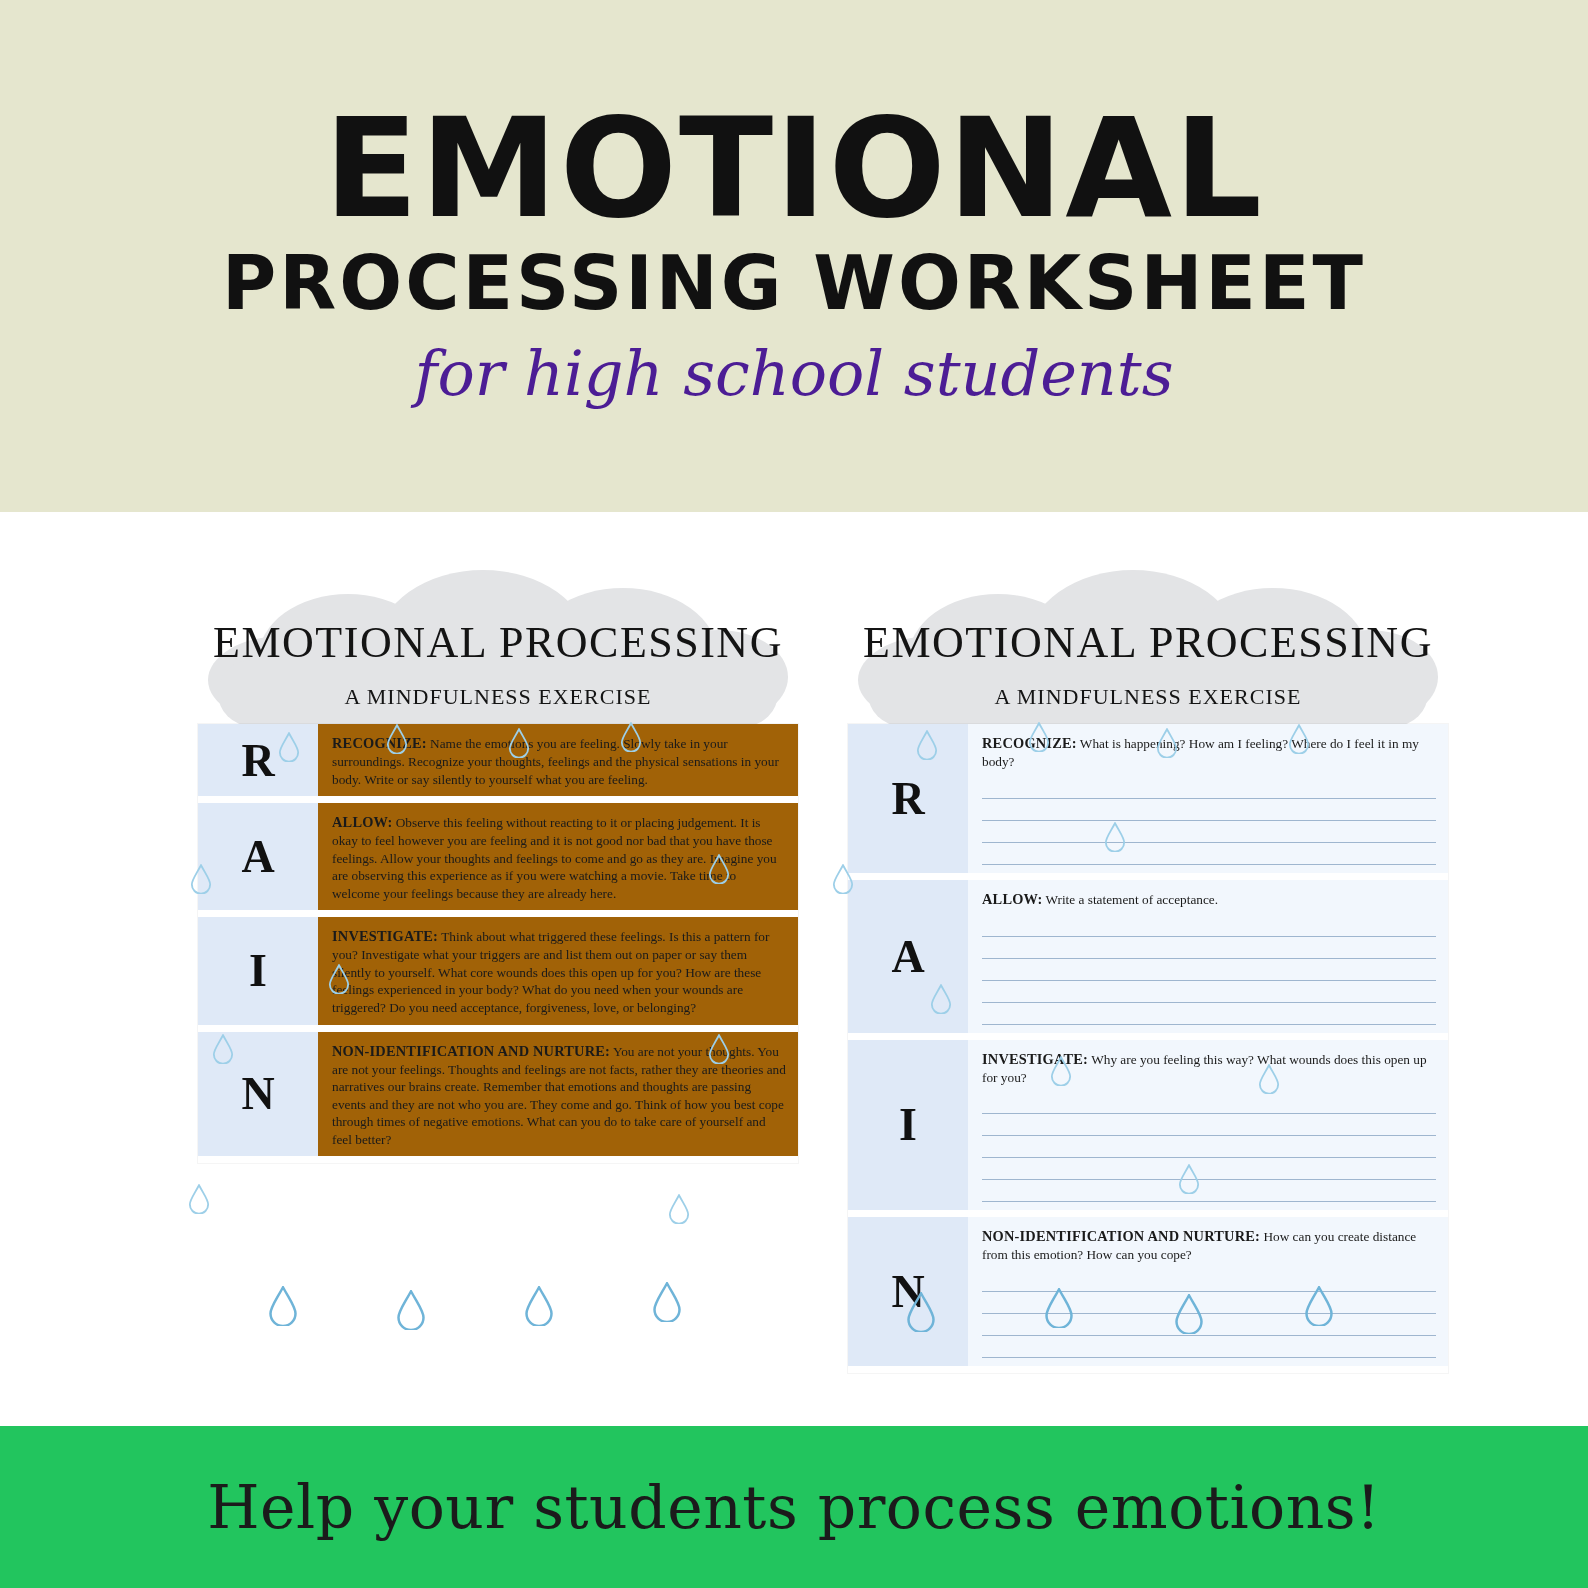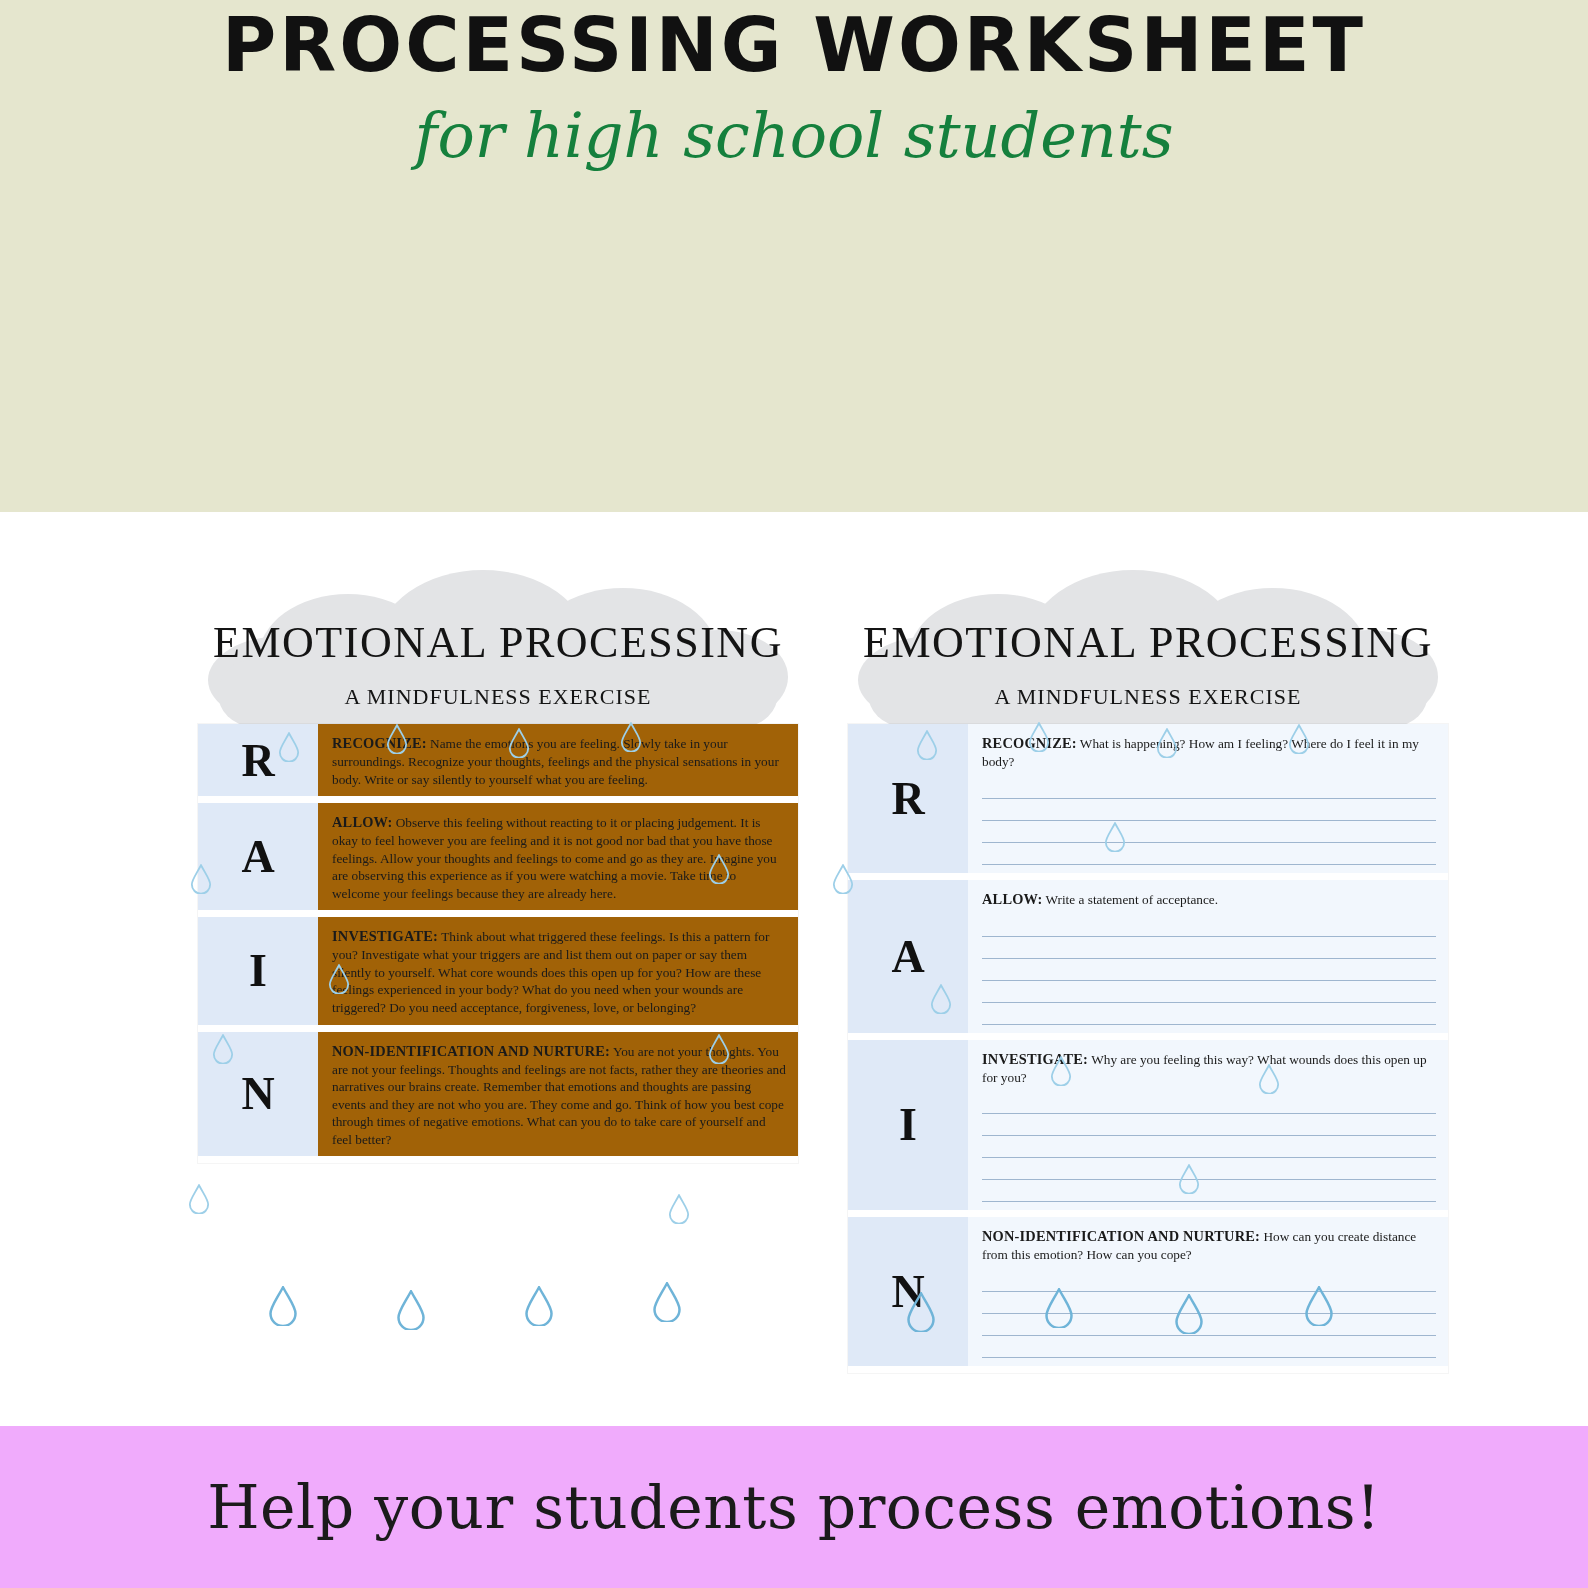--- a/index.html
+++ b/index.html
@@ -51,33 +51,33 @@
     letter-spacing: 3px;
     color: #111111;
     line-height: 1;
     text-align: center;
   }
   .title-script {
     margin-top: 20px;
     font-family: "DejaVu Serif", serif;
     font-style: italic;
     font-size: 62px;
-    color: #15803d;
+    color: #4c1d95;
     line-height: 1.1;
     text-align: center;
   }
 
   
   .footer-band {
     position: absolute;
     left: 0;
     bottom: 0;
     width: 1588px;
     height: 162px;
-    background: #f0abfc;
+    background: #22c55e;
     display: flex;
     align-items: center;
     justify-content: center;
   }
   .footer-text {
     font-family: "DejaVu Serif", serif;
     font-size: 60px;
     color: #1b1b1b;
     letter-spacing: 0.5px;
   }
@@ -207,20 +207,21 @@
   .drop svg { display: block; width: 100%; height: 100%; }
 
   
 </style>
 </head>
 <body>
 
 <div class="page">
 
   <div class="header-band">
+    <div class="title-main">EMOTIONAL</div>
     <div class="title-sub">PROCESSING WORKSHEET</div>
     <div class="title-script">for high school students</div>
   </div>
 
   <div class="mid">
 
     <div class="sheet sheet-left">
       <div class="cloud">
         <div class="blob b1"></div>
         <div class="blob b2"></div>

